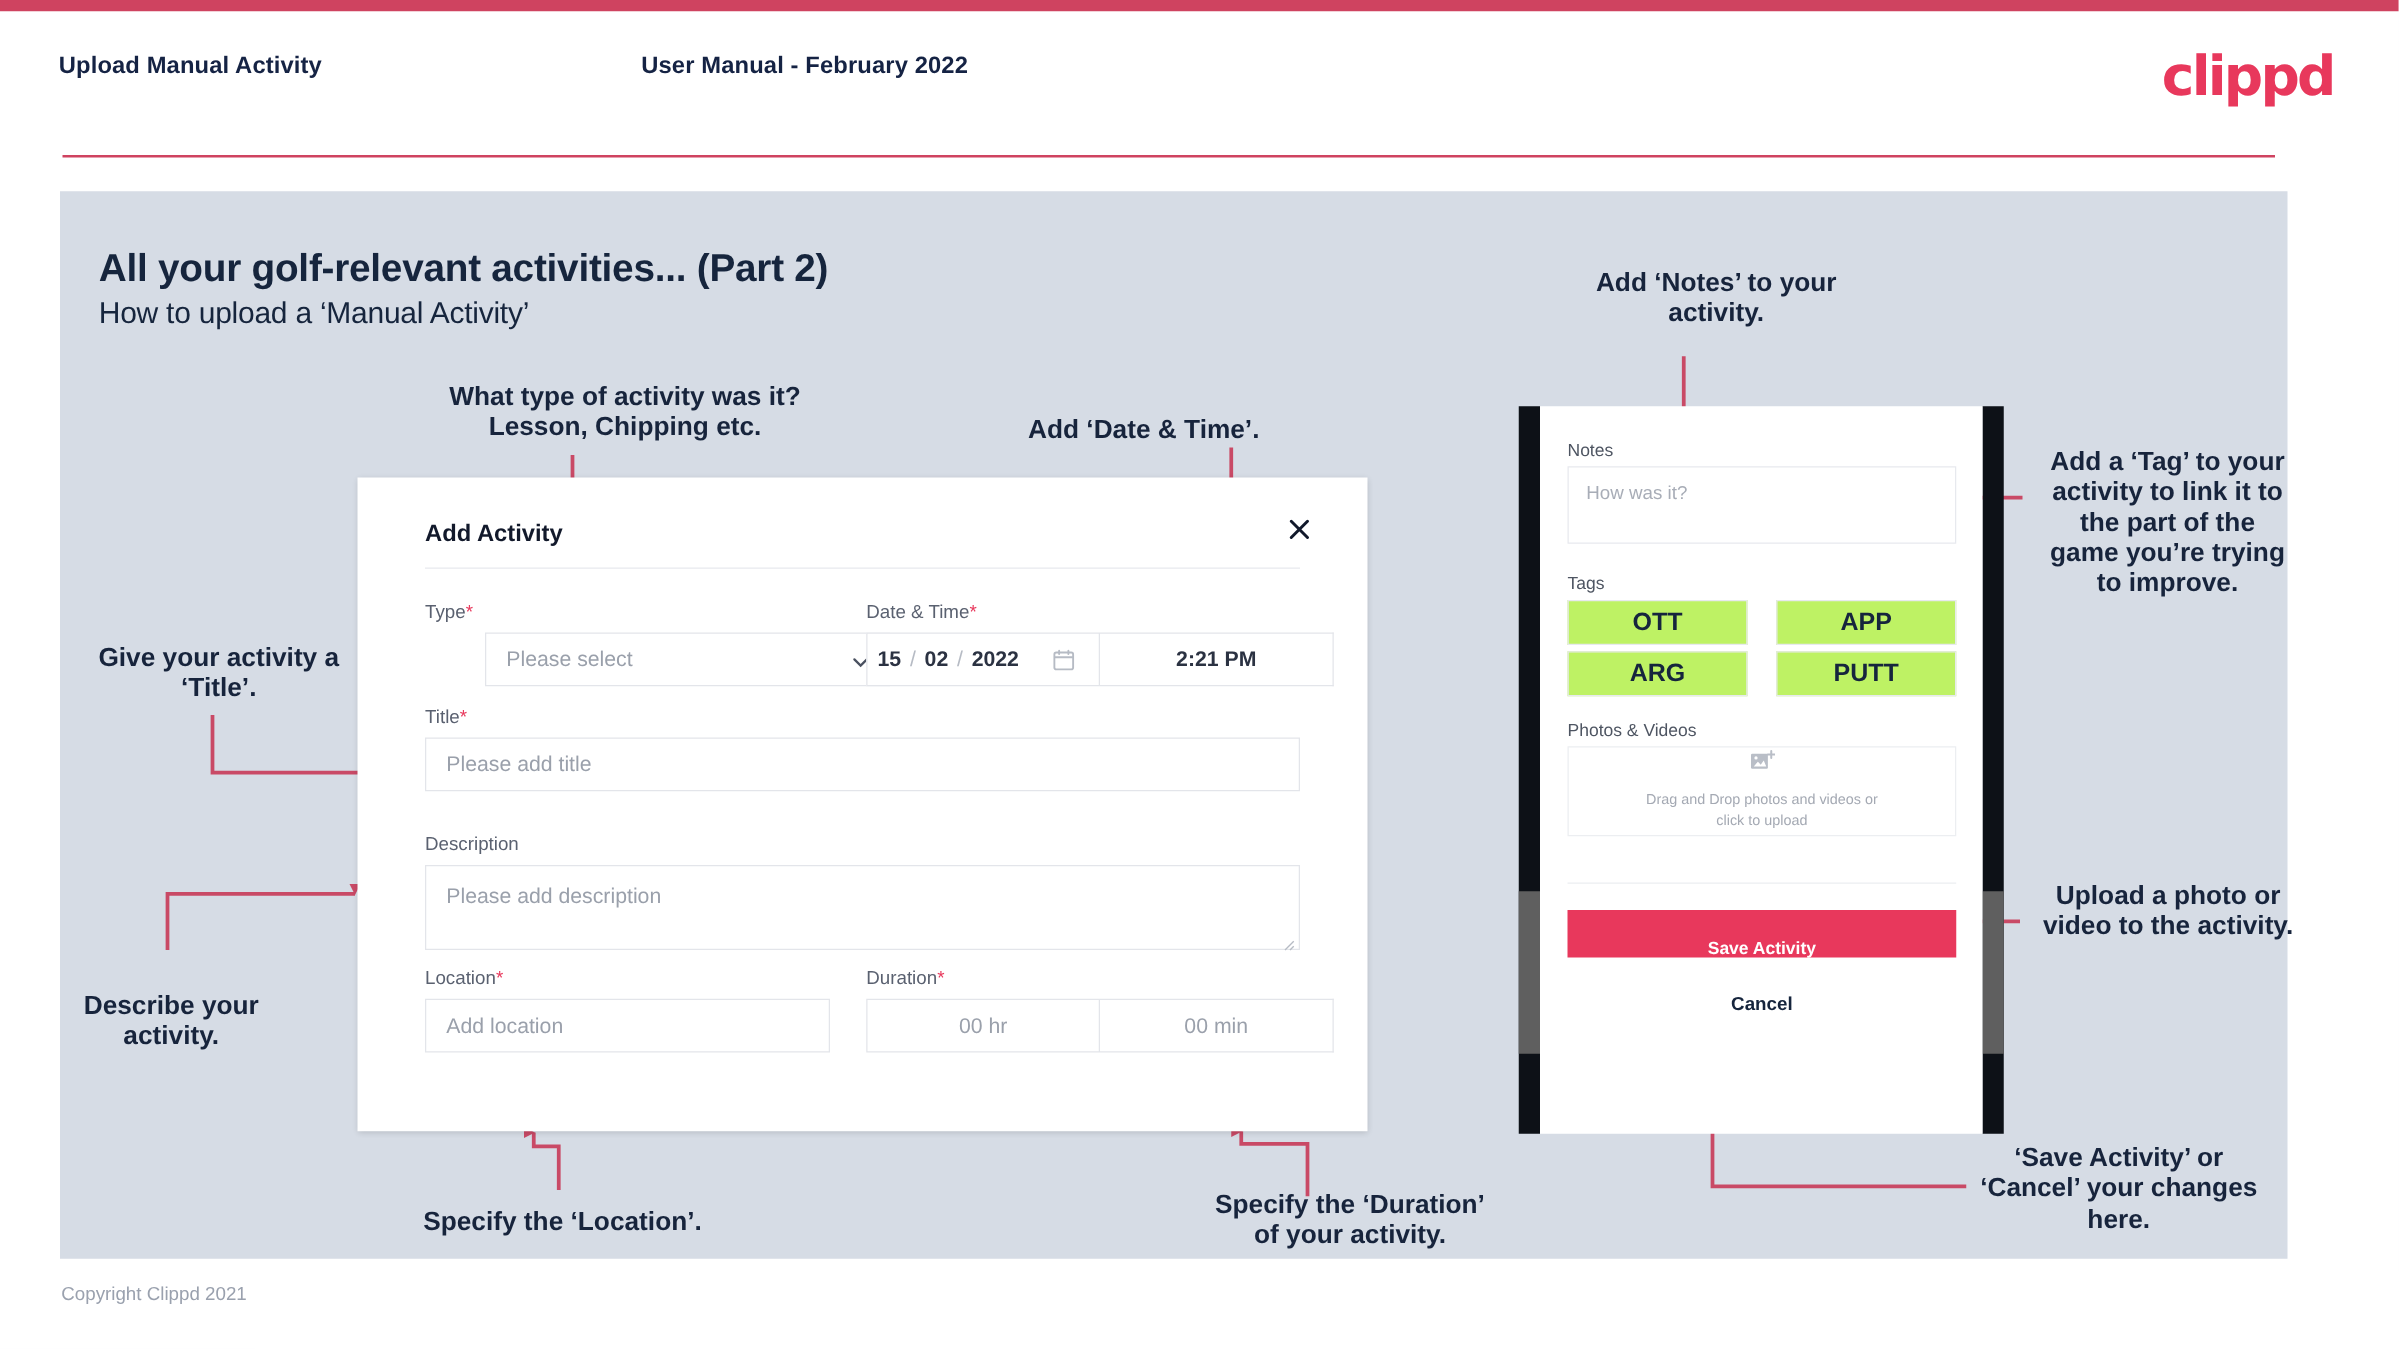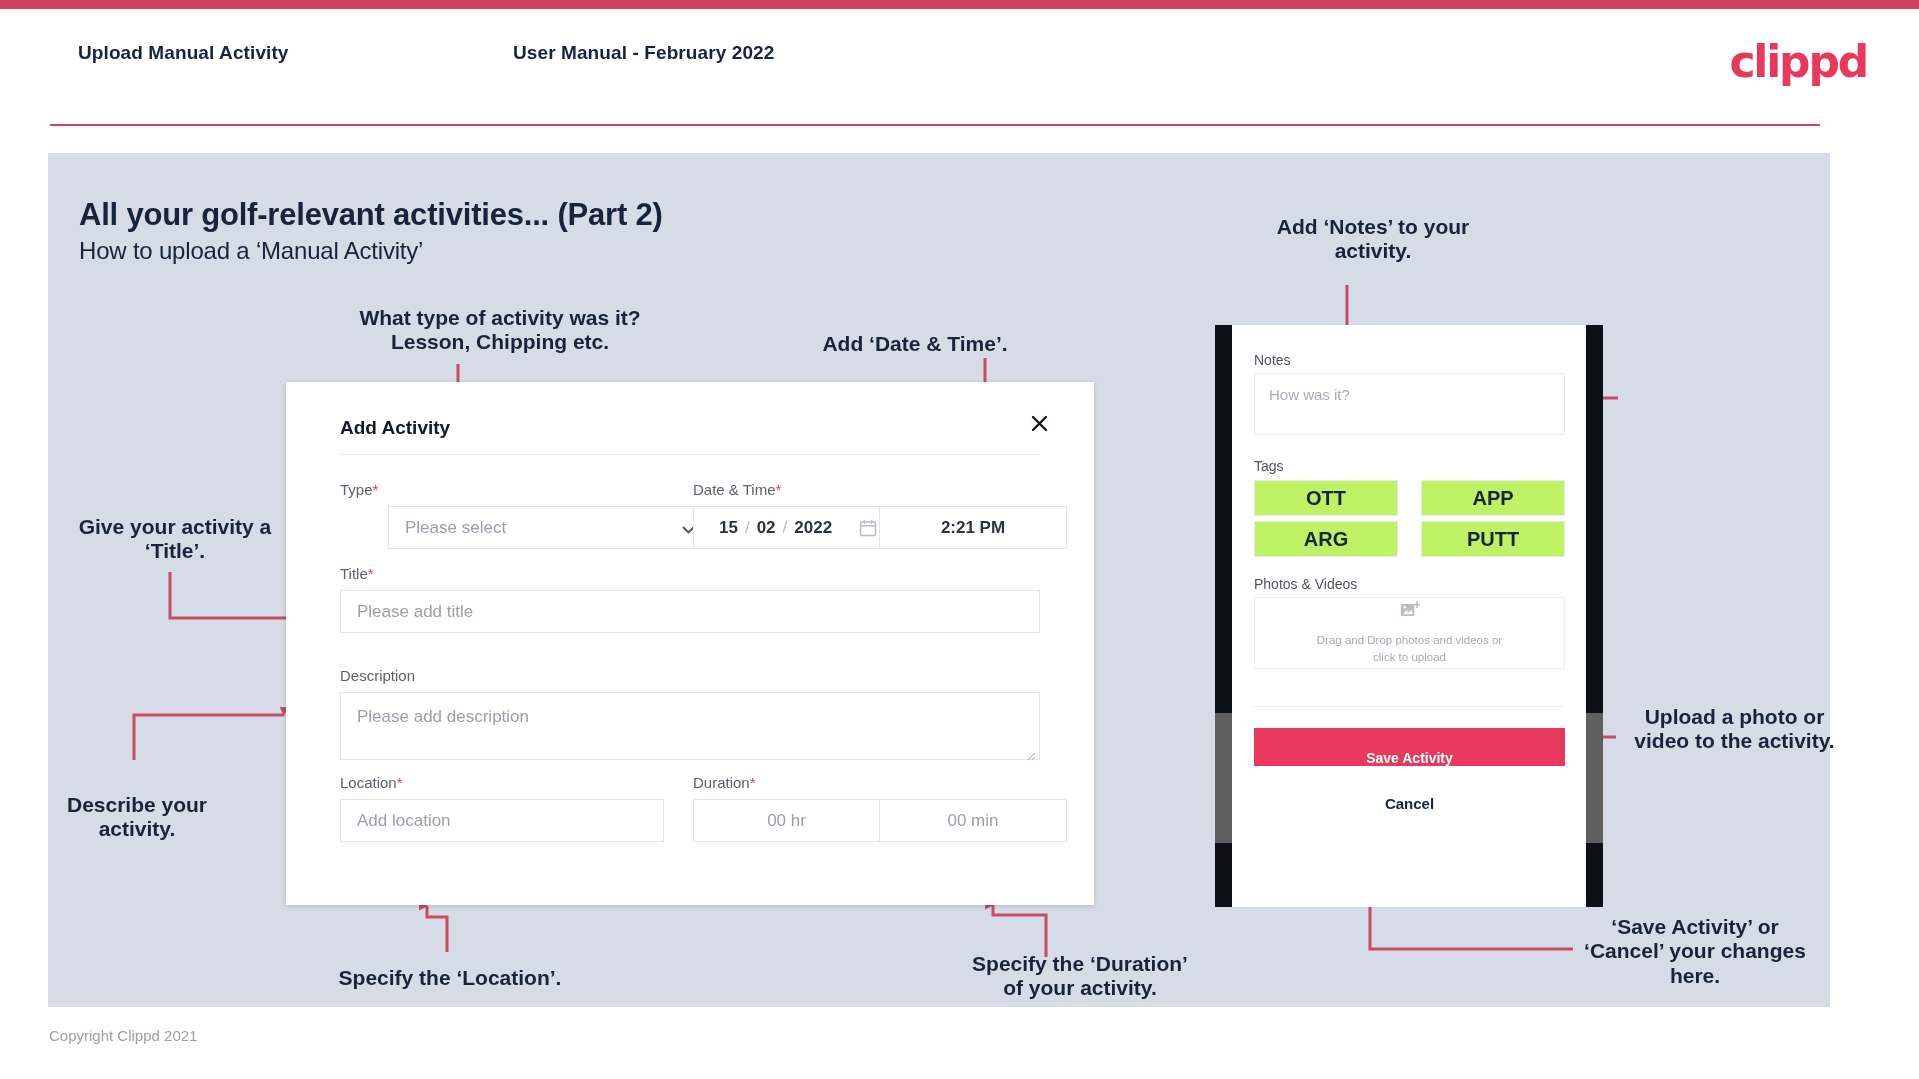--- a/index.html
+++ b/index.html
@@ -15,21 +15,20 @@
   .top-bar {
     position:absolute; left:0; top:0; width:1919px; height:9px;
     background:#cf4360;
   }
 
   
   .header-title {
     position:absolute; left:47px; top:42px;
     font-size:19px; font-weight:700; color:#152344;
     letter-spacing:.1px;
-    margin-left:31px;
   }
   .header-sub {
     position:absolute; left:513px; top:42px;
     font-size:19px; font-weight:700; color:#152344;
     letter-spacing:.1px;
   }
   .brand {
     position:absolute; right:52px; top:40px;
     font-size:44px; font-weight:700; color:#e8385c;
     letter-spacing:-2.2px; line-height:1;
@@ -117,21 +116,21 @@
     position:absolute; right:16px; top:50%; transform:translateY(-50%);
     width:13px; height:13px;
   }
 
   
   .date-box { position:absolute; display:flex; }
   .date-part, .time-part {
     border:1px solid #e3e5ea; background:#fff;
     display:flex; align-items:center;
   }
-  .date-part { padding-left:25px; gap:7px; }
+  .date-part { padding-left:8px; gap:7px; }
   .date-val { font-size:17px; color:#2b3242; font-weight:600; }
   .date-sep { font-size:17px; color:#b6bbc4; }
   .cal-icon { margin-left:20px; width:18px; height:18px; color:#b6bbc4; }
   .time-part { justify-content:center; border-left:none; }
   .time-val { font-size:17px; color:#2b3242; font-weight:600; }
 
   .textarea {
     position:absolute;
     border:1px solid #e3e5ea; background:#fff;
     font-size:17px; color:#9aa0ab;
@@ -269,20 +268,25 @@
 activity.</div>
 
   <div class="ann" style="left:330px; top:966px; width:240px;">Specify the ‘Location’.</div>
 
   <div class="ann" style="left:955px; top:952px; width:250px;">Specify the ‘Duration’
 of your activity.</div>
 
   <div class="ann" style="left:1243px; top:215px; width:260px;">Add ‘Notes’ to your
 activity.</div>
 
+  <div class="ann" style="left:1624px; top:358px; width:220px;">Add a ‘Tag’ to your
+activity to link it to
+the part of the
+game you’re trying
+to improve.</div>
 
   <div class="ann" style="left:1622px; top:705px; width:225px;">Upload a photo or
 video to the activity.</div>
 
   <div class="ann" style="left:1570px; top:915px; width:250px;">‘Save Activity’ or
 ‘Cancel’ your changes
 here.</div>
 
   <div class="dialog">
 

